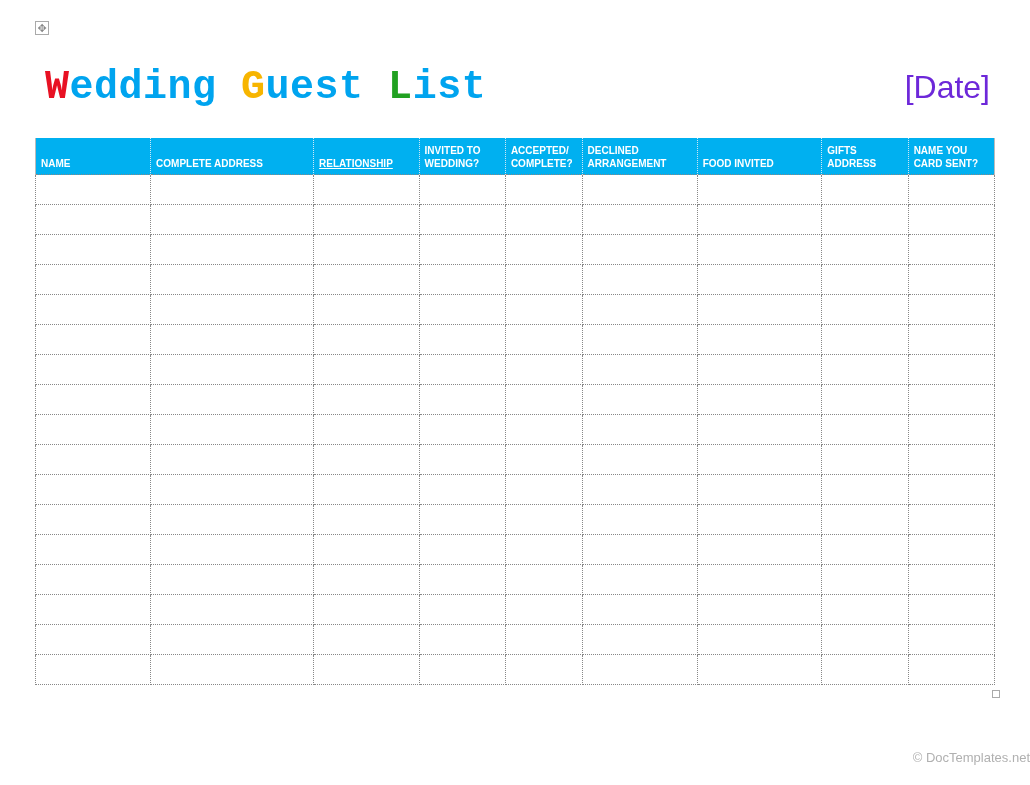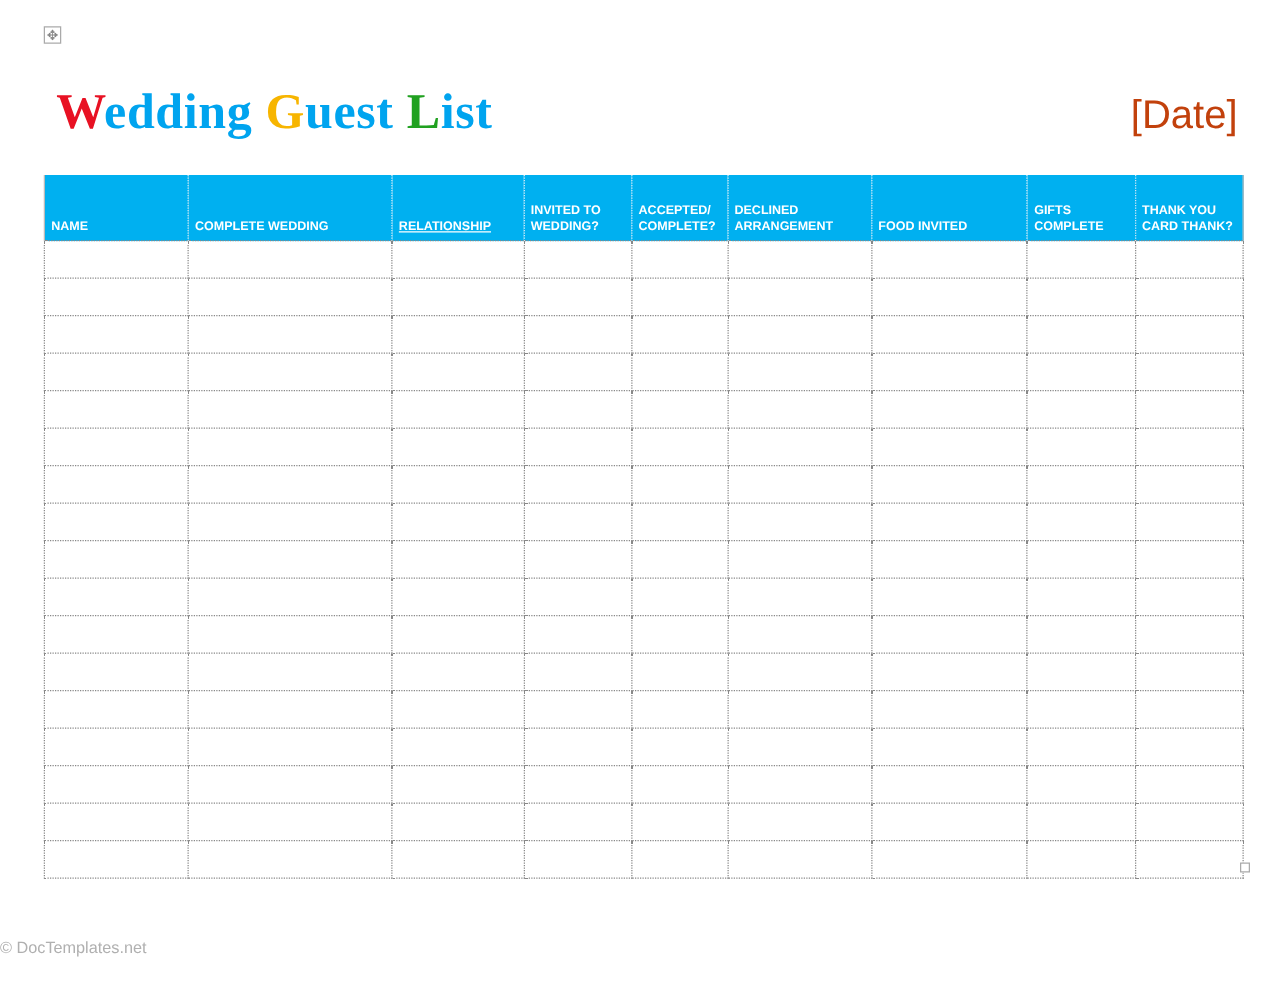--- a/index.html
+++ b/index.html
@@ -31,54 +31,54 @@
     }
     .header {
       display: flex;
       justify-content: space-between;
       align-items: baseline;
       margin-top: 45px;
       margin-left: 10px;
       margin-right: 5px;
     }
     .title {
-      font-family: Liberation Serif, serif;
+      font-family: Liberation Mono, monospace;
       font-size: 40px;
       font-weight: bold;
       letter-spacing: 0.5px;
     }
     .title-w1-cap { color: #e81123; }
     .title-w1-rest { color: #00a4ef; }
     .title-w2-cap { color: #f7b500; }
     .title-w2-rest { color: #00a4ef; }
     .title-w3-cap { color: #21a121; }
     .title-w3-rest { color: #00a4ef; }
     .date-placeholder {
       font-family: "Comic Sans MS", cursive, sans-serif;
       font-size: 32px;
-      color: #c2410c;
+      color: #6d28d9;
       font-weight: normal;
     }
     .table-wrapper {
       margin-top: 28px;
     }
     table {
       width: 100%;
       border-collapse: collapse;
       table-layout: fixed;
     }
     thead tr {
       background: #00b0f0;
     }
     th {
       color: #ffffff;
       font-size: 10px;
       font-weight: bold;
       text-align: left;
-      padding: 22px 5px 4px 5px;
+      padding: 6px 5px 4px 5px;
       border-right: 1px dotted #cfe9f7;
       border-left: 1px dotted #cfe9f7;
       vertical-align: bottom;
       height: 28px;
       line-height: 1.3;
     }
     th:first-child { border-left: 1px solid #bbb; }
     th:last-child { border-right: 1px solid #bbb; }
     tbody td {
       border: 1px dotted #888;
@@ -102,21 +102,21 @@
       width: 8px;
       height: 8px;
       border: 1px solid #aaa;
       background: #fff;
     }
     .footer {
       position: absolute;
       bottom: 20px;
       left: 0;
       width: 100%;
-      text-align: left;
+      text-align: right;
       font-size: 13px;
       color: #b0b0b0;
     }
   </style>
 </head>
 <body>
 
 <div class="anchor-icon"></div>
 
 <div class="header">
@@ -126,28 +126,28 @@
     <span class="title-w3-cap">L</span><span class="title-w3-rest">ist</span>
   </div>
   <div class="date-placeholder">[Date]</div>
 </div>
 
 <div class="table-wrapper">
   <table>
     <thead>
       <tr>
         <th class="col-name">NAME</th>
-        <th class="col-addr">COMPLETE WEDDING</th>
+        <th class="col-addr">COMPLETE ADDRESS</th>
         <th class="col-rel">RELATIONSHIP</th>
         <th class="col-inv">INVITED TO WEDDING?</th>
         <th class="col-acc">ACCEPTED/ COMPLETE?</th>
         <th class="col-seat">DECLINED ARRANGEMENT</th>
         <th class="col-food">FOOD INVITED</th>
-        <th class="col-gift">GIFTS COMPLETE</th>
-        <th class="col-thank">THANK YOU CARD THANK?</th>
+        <th class="col-gift">GIFTS ADDRESS</th>
+        <th class="col-thank">NAME YOU CARD SENT?</th>
       </tr>
     </thead>
     <tbody id="table-body">
     <tr>
           <td></td>
           <td></td>
           <td></td>
           <td></td>
           <td></td>
           <td></td>

